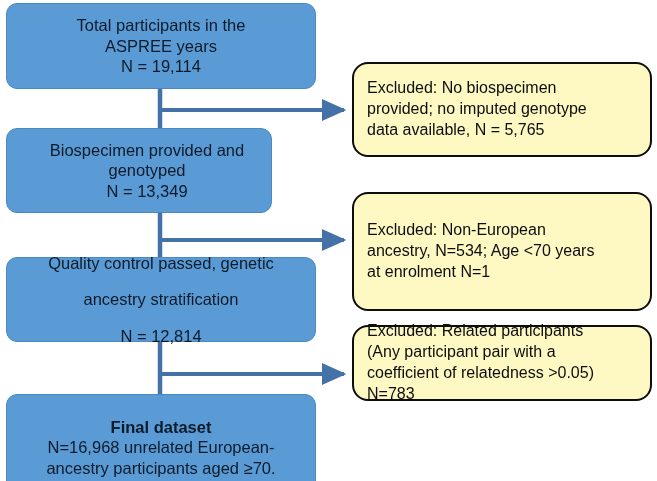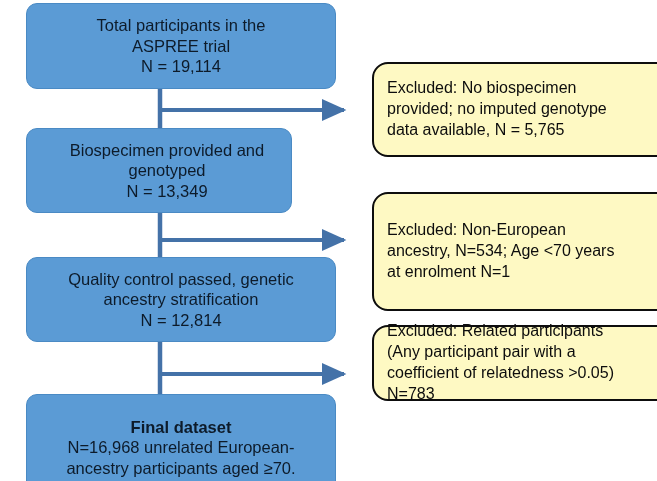--- a/index.html
+++ b/index.html
@@ -34,21 +34,20 @@
   }
 
   .node {
     position: absolute;
     box-sizing: border-box;
     display: flex;
     flex-direction: column;
     align-items: center;
     justify-content: center;
     text-align: center;
-    margin-left: 20px;
   }
 
   .node-stage {
     background: #5B9BD5;
     border: 1px solid #4A8AC4;
     border-radius: 11px;
     color: #0d1b2a;
     font-size: 16.5px;
     line-height: 1.24;
     padding: 2px 6px;
@@ -75,21 +74,21 @@
     white-space: nowrap;
   }
 
   .bold-line {
     font-weight: bold;
   }
 
   
   #node-total        { left: 6px;  top: 3px;   width: 310px; height: 86px; }
   #node-biospecimen  { left: 6px;  top: 128px; width: 266px; height: 85px; padding-left: 22px; }
-  #node-qc           { left: 6px;  top: 257px; width: 310px; height: 85px; }
+  #node-qc           { left: 6px;  top: 257px; width: 310px; height: 85px; gap: 16px; }
   #node-final        { left: 6px;  top: 394px; width: 310px; height: 107px; }
 
   
   #node-excl-1 { left: 352px; top: 62px;  width: 300px; height: 95px; }
   #node-excl-2 { left: 352px; top: 192px; width: 300px; height: 119px; }
   #node-excl-3 { left: 352px; top: 325px; width: 300px; height: 76px; }
 </style>
 </head>
 <body>
 
@@ -116,21 +115,21 @@
     </g>
 
     <g>
       <line x1="160" y1="342" x2="160" y2="394" stroke="#4472A8" stroke-width="4.5"></line>
       <line x1="160" y1="374" x2="344" y2="374" stroke="#4472A8" stroke-width="4" marker-end="url(#arrowhead)"></line>
     </g>
   </svg>
 
   <div class="node node-stage" id="node-total">
     <span class="node-line">Total participants in the</span>
-    <span class="node-line">ASPREE trial</span>
+    <span class="node-line">ASPREE years</span>
     <span class="node-line">N = 19,114</span>
   </div>
 
   <div class="node node-stage" id="node-biospecimen">
     <span class="node-line">Biospecimen provided and</span>
     <span class="node-line">genotyped</span>
     <span class="node-line">N = 13,349</span>
   </div>
 
   <div class="node node-stage" id="node-qc">

